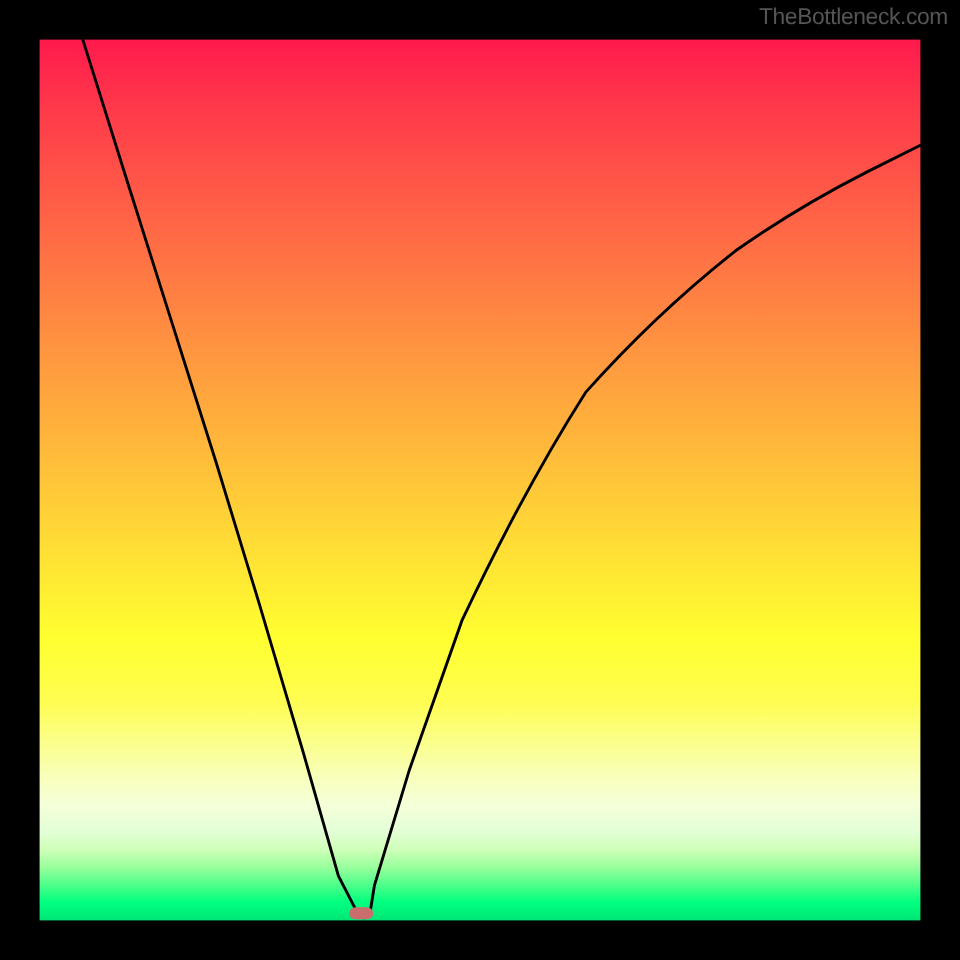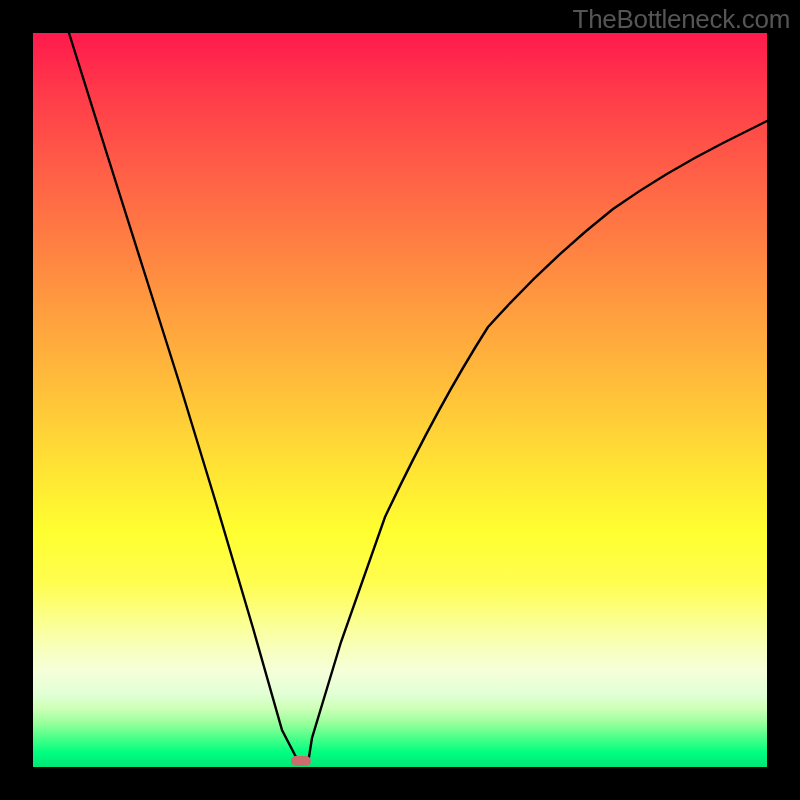--- a/index.html
+++ b/index.html
@@ -8,21 +8,21 @@
     position: relative;
     width: 800px;
     height: 800px;
     background: #000;
   }
   .watermark {
     position: absolute;
     top: 4px;
     right: 10px;
     font-family: Arial, Helvetica, sans-serif;
-    font-size: 26px;
+    font-size: 19px;
     font-weight: 500;
     color: #555;
     z-index: 10;
     letter-spacing: -0.3px;
   }
   .plot-frame {
     position: absolute;
     left: 33px;
     top: 33px;
     width: 734px;

